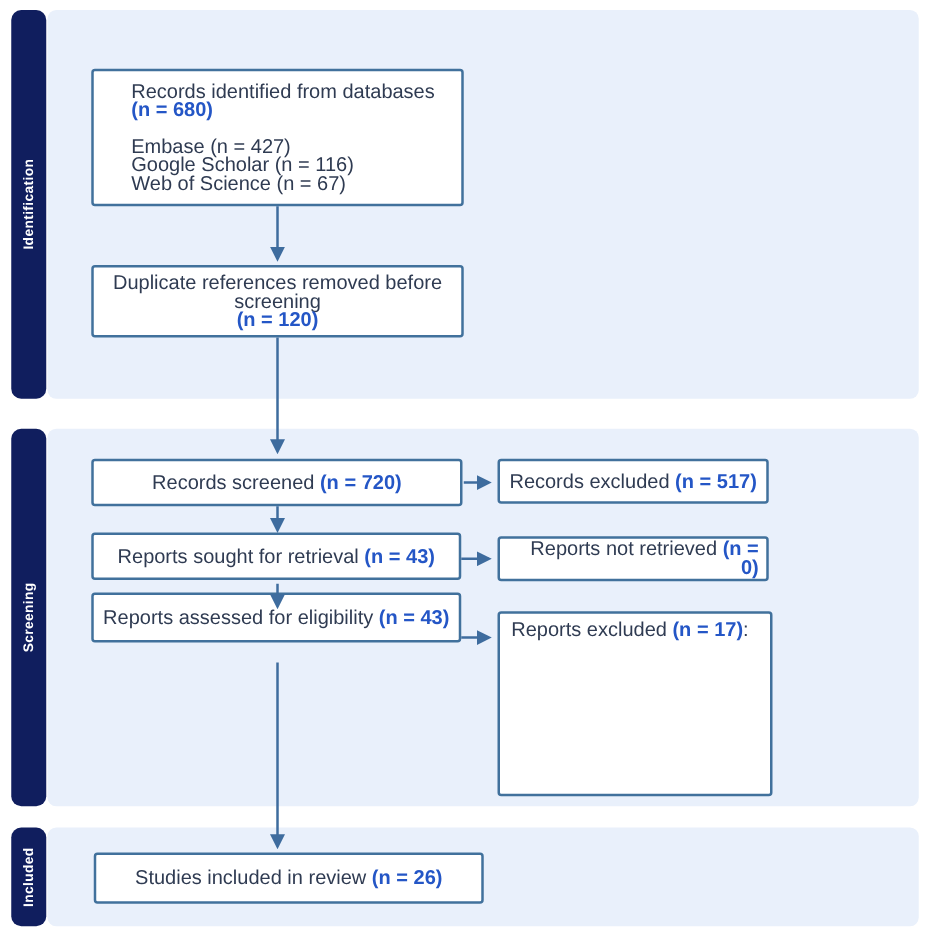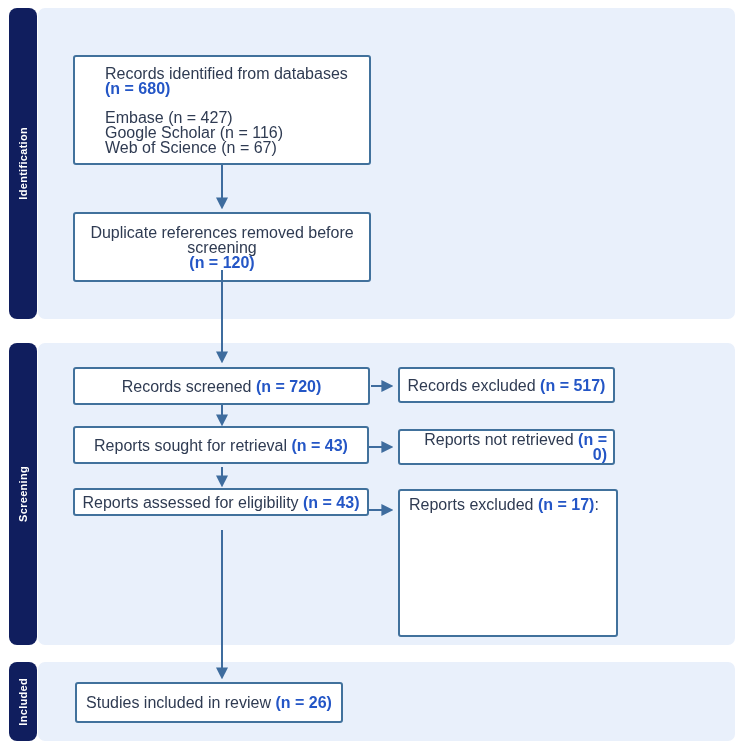--- a/index.html
+++ b/index.html
@@ -60,21 +60,21 @@
 
   <div class="box" id="box-identified" style="left:73px;top:55px;width:298px;height:110px;">
     <p style="margin:0;"><span>Records identified from databases</span> <span class="count">(n = 680)</span></p>
     <div class="items">
       <div>Embase (n = 427)</div>
       <div>Google Scholar (n = 116)</div>
       <div>Web of Science (n = 67)</div>
     </div>
   </div>
 
-  <div class="box center" style="left:73px;top:212px;width:298px;height:70px;">
+  <div class="box center" style="left:73px;top:212px;width:298px;height:58px;">
     <div>
       <span class="block">Duplicate references removed before screening</span>
       <span class="block count">(n = 120)</span>
     </div>
   </div>
 
   <div class="box center" style="left:73px;top:367px;width:297px;height:38px;">
     <div><span>Records screened</span> <span class="count">(n = 720)</span></div>
   </div>
 
@@ -83,29 +83,29 @@
   </div>
 
   <div class="box center" style="left:73px;top:426px;width:296px;height:38px;">
     <div><span>Reports sought for retrieval</span> <span class="count">(n = 43)</span></div>
   </div>
 
   <div class="box center" style="left:398px;top:429px;width:217px;height:36px;text-align:right;">
     <div><span>Reports not retrieved</span> <span class="count">(n = 0)</span></div>
   </div>
 
-  <div class="box center" style="left:73px;top:488px;width:296px;height:28px;">
+  <div class="box center" style="left:73px;top:474px;width:296px;height:40px;">
     <div><span>Reports assessed for eligibility</span> <span class="count">(n = 43)</span></div>
   </div>
 
   <div class="box" id="box-reports-excluded" style="left:398px;top:489px;width:220px;height:148px;">
     <p style="margin:0;"><span>Reports excluded</span> <span class="count">(n = 17)</span><span>:</span></p>
   </div>
 
-  <div class="box center" style="left:75px;top:682px;width:268px;height:41px;">
+  <div class="box center" style="left:75px;top:682px;width:312px;height:41px;">
     <div><span>Studies included in review</span> <span class="count">(n = 26)</span></div>
   </div>
 
   <svg class="arrows" width="742" height="751" viewBox="0 0 742 751" aria-hidden="true">
     <defs>
       <marker id="ah" viewBox="0 0 10 10" refX="8" refY="5" markerWidth="6" markerHeight="6" orient="auto">
         <path class="ah" d="M0,0 L10,5 L0,10 z"></path>
       </marker>
     </defs>
     <line x1="222" y1="165" x2="222" y2="207" marker-end="url(#ah)"></line>

